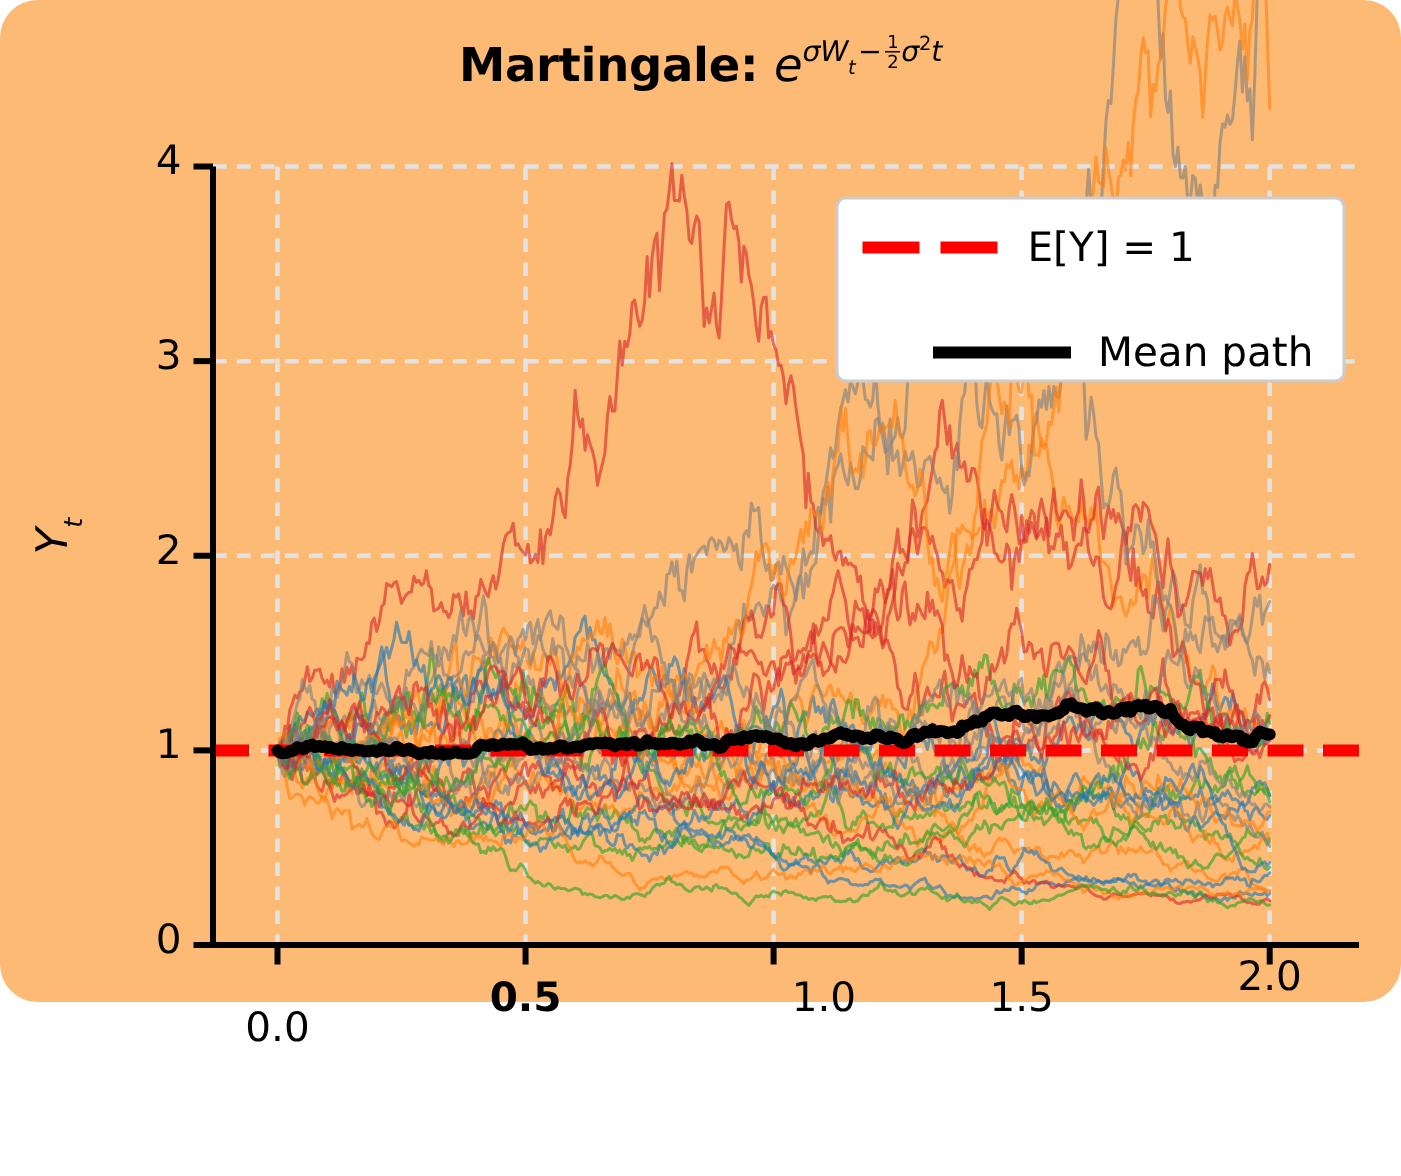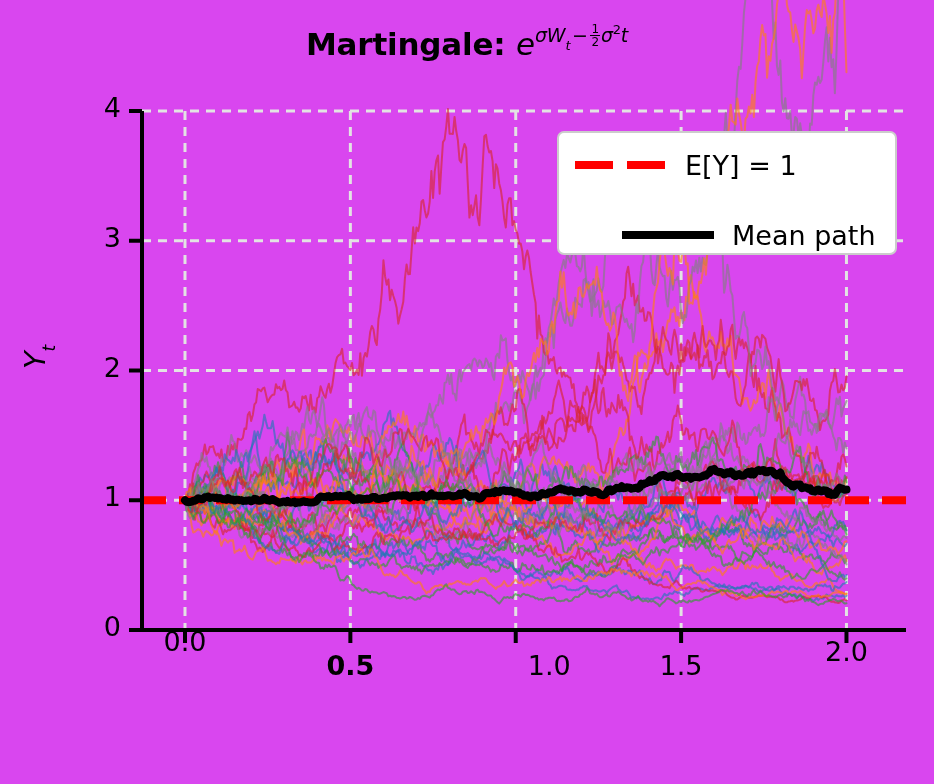--- a/index.html
+++ b/index.html
@@ -11,22 +11,23 @@
     width: 934px;
     height: 784px;
     font-family: "DejaVu Sans", sans-serif;
     overflow: hidden;
     position: relative;
   }
   #figure {
     position: absolute;
     left: 0; top: 0;
     width: 934px;
-    height: 784px;
-    background: #d946ef;
+    height: 668px;
+    background: #fdba74;
+    border-radius: 25px;
   }
   #chart-title {
     position: absolute;
     left: 0;
     top: 26px;
     width: 934px;
     text-align: center;
     font-size: 31px;
     font-weight: bold;
     color: #000000;
@@ -238,21 +239,21 @@
   </svg>
 
   <div id="ytick-labels">
       <div class="tick-label ytick" style="left: 61px; top: 611px;">0</div>
       <div class="tick-label ytick" style="left: 61px; top: 481.25px;">1</div>
       <div class="tick-label ytick" style="left: 61px; top: 351.5px;">2</div>
       <div class="tick-label ytick" style="left: 61px; top: 221.75px;">3</div>
       <div class="tick-label ytick" style="left: 61px; top: 92px;">4</div>
     </div>
   <div id="xtick-labels">
-      <div class="tick-label xtick" style="left: 129.996px; top: 626px;">0.0</div>
+      <div class="tick-label xtick" style="left: 129.996px; top: 670px;">0.0</div>
       <div class="tick-label xtick" style="left: 295.364px; top: 650px; font-weight: bold;">0.5</div>
       <div class="tick-label xtick" style="left: 460.732px; top: 650px; text-align: right;">1.0</div>
       <div class="tick-label xtick" style="left: 626.1px; top: 650px;">1.5</div>
       <div class="tick-label xtick" style="left: 791.468px; top: 636px;">2.0</div>
     </div>
 
   <div id="yaxis-label"><span>Y</span><span class="subscript">t</span></div>
 
   <div id="legend">
     <div class="legend-row" id="legend-row-0">

